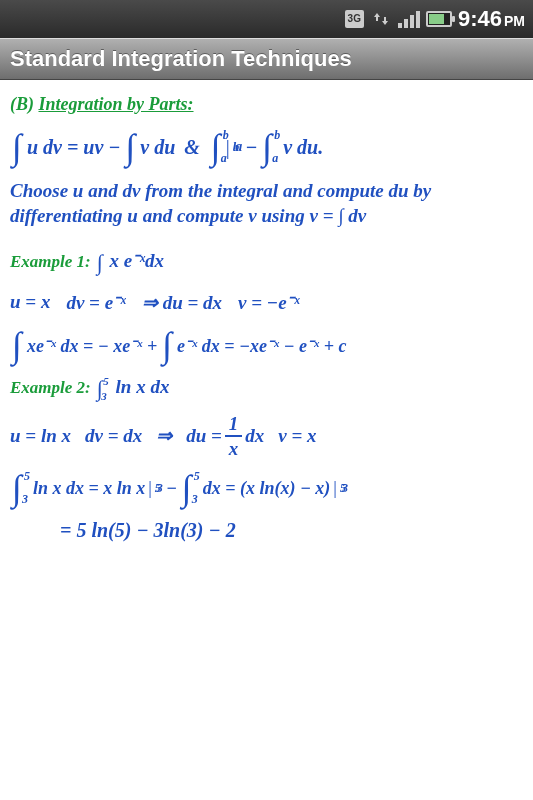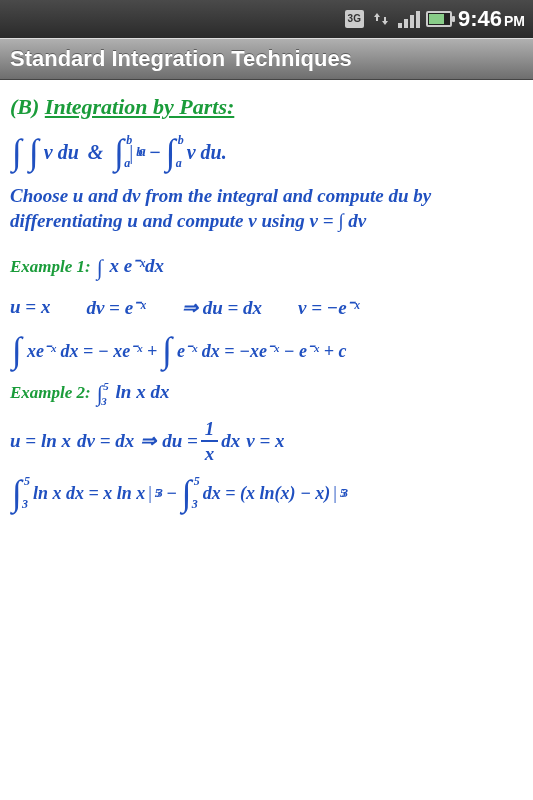--- a/index.html
+++ b/index.html
@@ -96,21 +96,21 @@
     font-size: 22px;
     font-weight: bold;
     text-shadow: 0 -1px 0 rgba(0,0,0,0.4);
   }
   .content {
     padding: 14px 10px;
     font-style: italic;
   }
   .section-header {
     color: #1a9c3a;
-    font-size: 22px;
+    font-size: 18px;
     font-weight: bold;
     margin-bottom: 18px;
   }
   .section-header .ul { text-decoration: underline; }
   .formula-row {
     color: #2050c0;
     font-size: 20px;
     font-weight: bold;
     margin-bottom: 16px;
     display: flex;
@@ -138,24 +138,24 @@
     font-weight: bold;
   }
   .example-line { margin-bottom: 16px; }
   .math-row {
     color: #2050c0;
     font-size: 19px;
     font-weight: bold;
     margin-bottom: 16px;
     display: flex;
     align-items: center;
-    gap: 36px;
+    gap: 16px;
     flex-wrap: wrap;
   }
-  .math-row.tight { gap: 6px; text-align: center; }
+  .math-row.tight { gap: 14px; text-align: center; }
   .integral {
     font-size: 36px;
     font-style: normal;
     font-weight: normal;
     line-height: 0.8;
     position: relative;
     display: inline-block;
     vertical-align: middle;
     margin: 0 2px;
   }
@@ -227,20 +227,21 @@
 
 <div class="content">
 
   <div class="section-header">
     <span>(B)</span>
     <span class="ul">Integration by Parts:</span>
   </div>
 
   <div class="formula-row">
     <span class="integral">∫</span>
+    <span>u dv = uv −</span>
     <span class="integral">∫</span>
     <span>v du</span>
     <span style="margin:0 6px">&amp;</span>
     <span class="integral">∫<span class="int-sup">b</span><span class="int-sub">a</span></span>
       <span class="eval-bar">|</span>
       <sup><span>b</span></sup>
       <sub style="margin-left:-7px"><span>a</span></sub>
     <span>−</span>
     <span class="integral">∫<span class="int-sup">b</span><span class="int-sub">a</span></span>
     <span style="margin-left:6px">v du.</span>
@@ -300,14 +301,17 @@
       <sup><span>5</span></sup>
       <sub style="margin-left:-7px"><span>3</span></sub>
     <span>−</span>
     <span class="integral">∫<span class="int-sup">5</span><span class="int-sub">3</span></span>
     <span style="margin-left:6px">dx = (x ln(x) − x)</span>
       <span class="eval-bar">|</span>
       <sup><span>5</span></sup>
       <sub style="margin-left:-7px"><span>3</span></sub>
   </div>
 
+  <div class="formula-row indent">
+    <span>= 5 ln(5) − 3ln(3) − 2</span>
+  </div>
 
 </div>
 
 </body></html>

